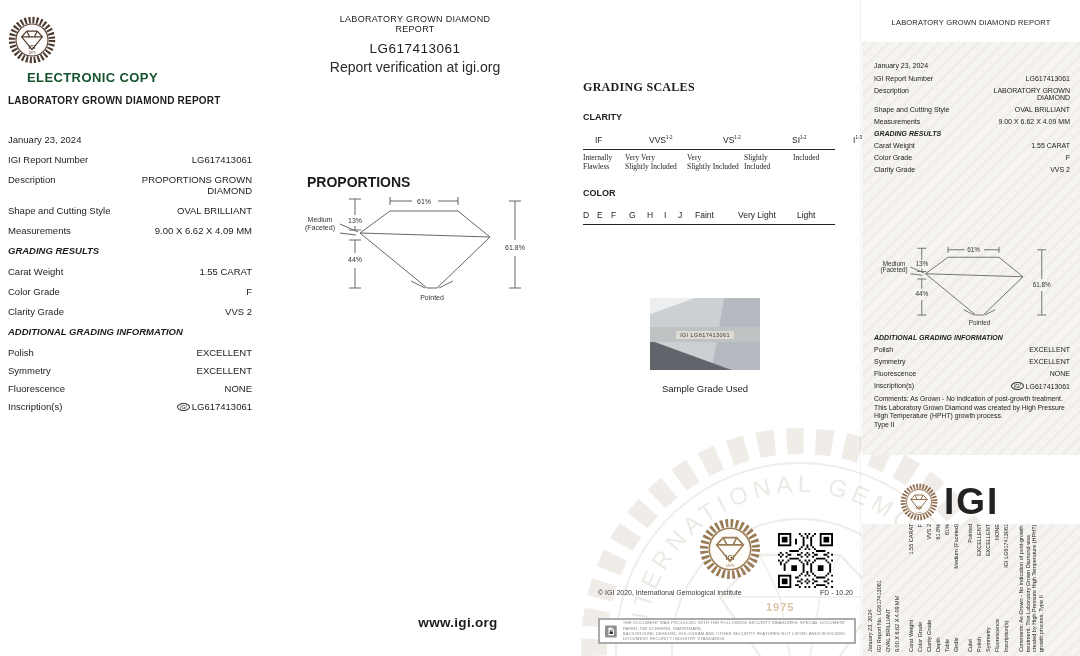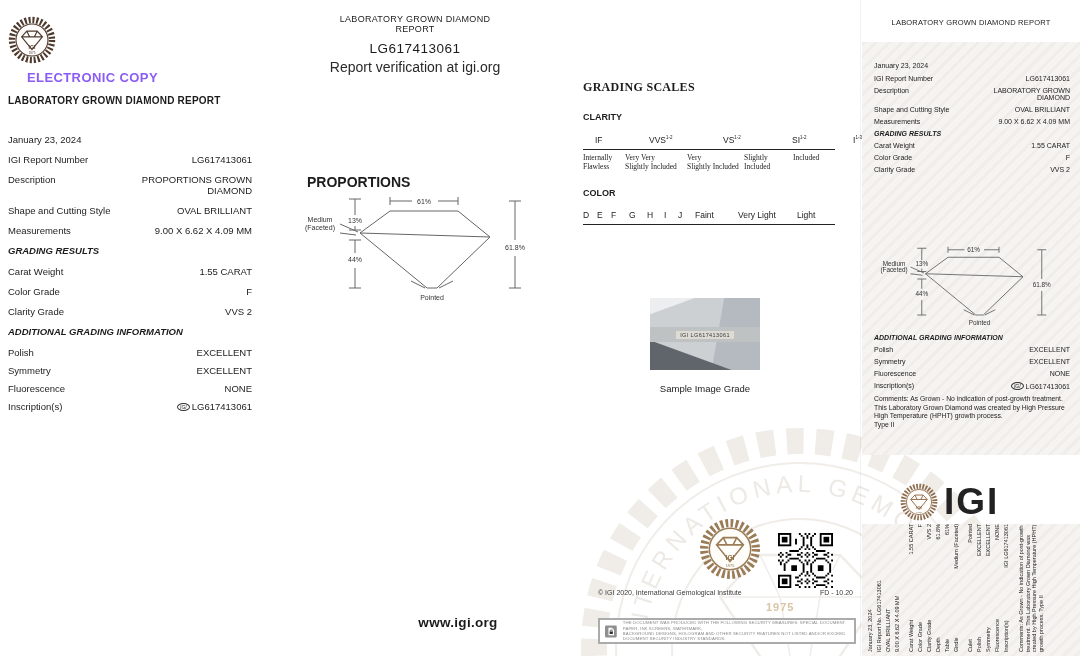--- a/index.html
+++ b/index.html
@@ -13,21 +13,21 @@
   
   .watermark { position:absolute; left:545px; top:385px; width:510px; height:271px; opacity:.75; z-index:0; }
   .wm-year { position:absolute; left:766px; top:601px; font-size:11px; font-weight:bold; color:#d9c5a4; z-index:0; letter-spacing:1px; }
   .fold-line { position:absolute; left:860px; top:0; width:1px; height:656px; background:rgba(0,0,0,.05); z-index:0; }
   .stub-bg { background:#f6f4f1; background-image:repeating-linear-gradient(135deg, rgba(125,112,98,.05) 0 3px, transparent 3px 9px); z-index:0; }
 
   .z { z-index:1; }
 
   
   .brand-name { left:62px; top:18px; font-size:12.5px; font-weight:bold; line-height:15.5px; letter-spacing:.3px; color:#101010; }
-  .electronic { left:27px; top:70px; font-size:13px; font-weight:bold; color:#8b5cf6; letter-spacing:.4px; }
+  .electronic { left:27px; top:70px; font-size:13px; font-weight:bold; color:#14532d; letter-spacing:.4px; }
   .left-title { left:8px; top:95px; font-size:10px; font-weight:bold; letter-spacing:.2px; }
 
   
   .details { left:8px; top:134px; width:244px; font-size:9.5px; }
   .details .date { margin-bottom:9px; }
   .row { display:flex; justify-content:space-between; align-items:flex-start; margin-bottom:9px; }
   .row .val { text-align:right; white-space:pre-line; }
   .sect-head { font-weight:bold; margin:8px 0 10px; font-size:9.5px;font-style:italic; }
   .comments { margin-top:3px; line-height:11.5px; white-space:pre-line; }
   .igi-badge { display:inline-block; border:1px solid #333; border-radius:50%; font-size:5px; line-height:6px; padding:0 2px; vertical-align:1px; margin-right:2px; font-style:italic; }
@@ -247,21 +247,21 @@
       <span style="left:214px">Light</span>
     </div>
     <div class="color-line"></div>
   </section>
 
   <div class="abs z sample-photo">
     <div class="sample-strip">
       <span class="sample-chip">IGI LG617413061</span>
     </div>
   </div>
-  <div class="abs z sample-cap">Sample Image Grade</div>
+  <div class="abs z sample-cap">Sample Grade Used</div>
 
   <svg class="abs z" style="left:699px; top:518px;" width="62" height="62" viewBox="0 0 60 60">
     <circle cx="30" cy="30" r="25" fill="none" stroke="#9a7c57" stroke-width="8" stroke-dasharray="2.6 2.3"></circle>
     <circle cx="30" cy="30" r="20" fill="#fffdf9" stroke="#9a7c57" stroke-width="1.4"></circle>
     <path d="M17 26 L23.5 19 H36.5 L43 26 L30 42 Z M17 26 H43 M23.5 19 L27 26 M36.5 19 L33 26" fill="none" stroke="#9a7c57" stroke-width="1.5"></path>
     <text x="30" y="41" font-size="6.5" font-weight="bold" text-anchor="middle" fill="#8a6c47">IGI</text>
     <text x="30" y="47.5" font-size="3.8" text-anchor="middle" fill="#8a6c47">1975</text>
   </svg>
   <svg class="abs z" style="left:778px; top:533px;" width="55" height="55" viewBox="0 0 29 29">
     <rect width="29" height="29" fill="#fff"></rect>

